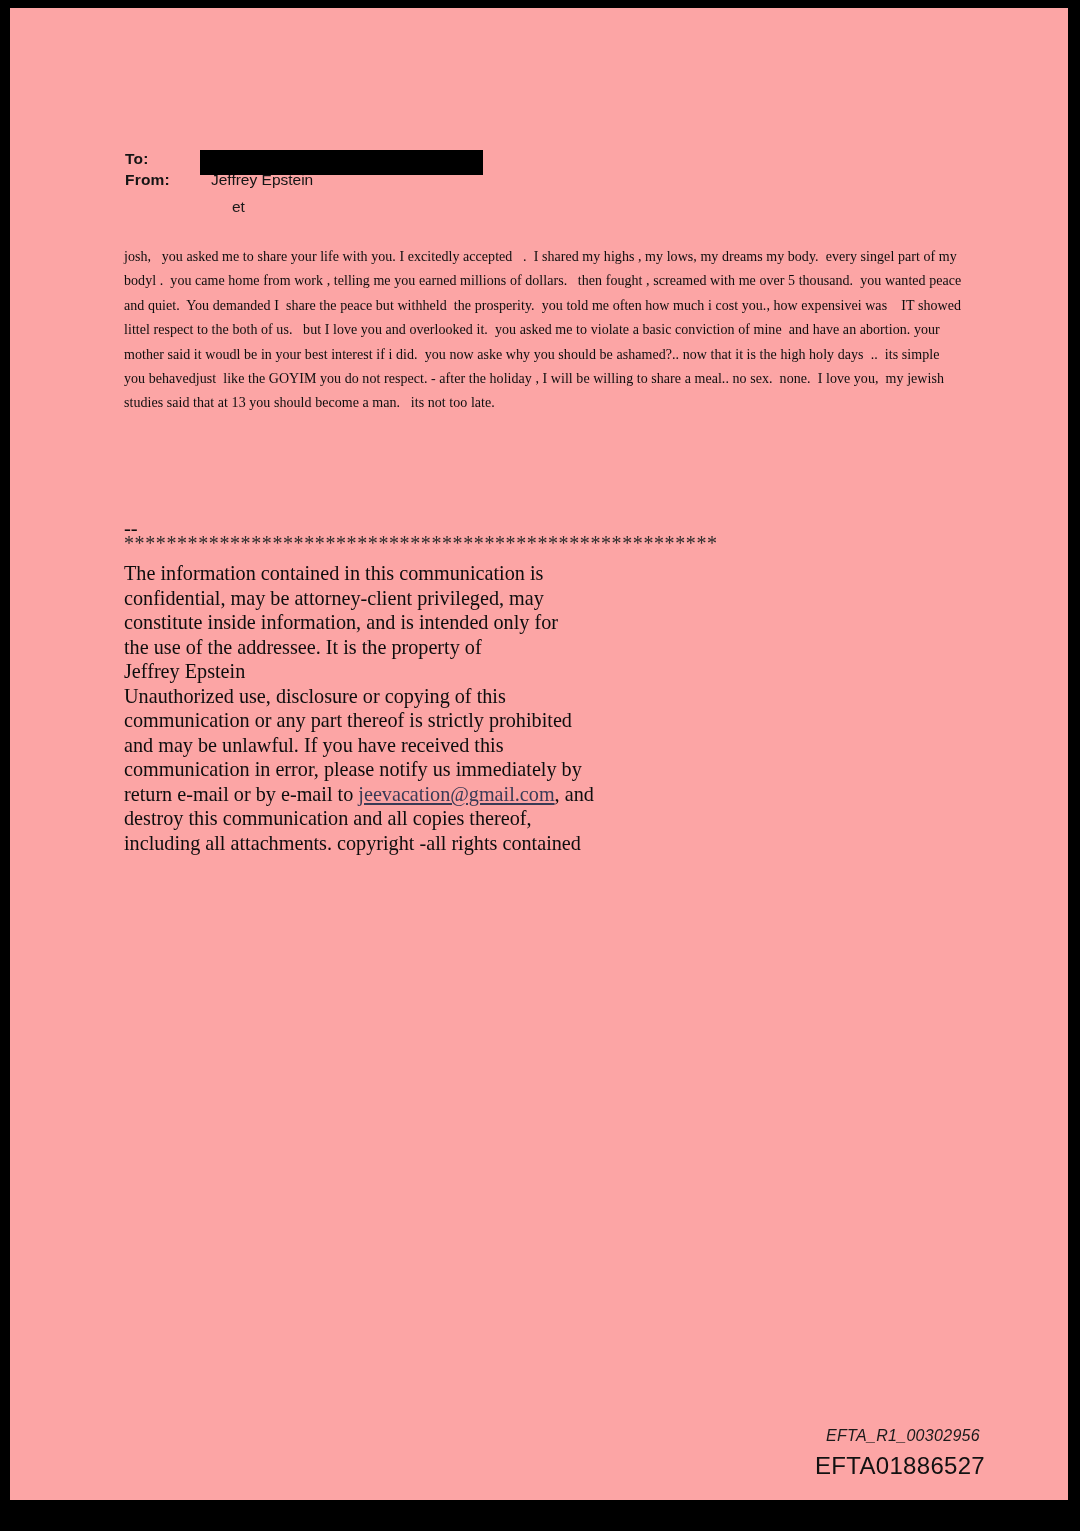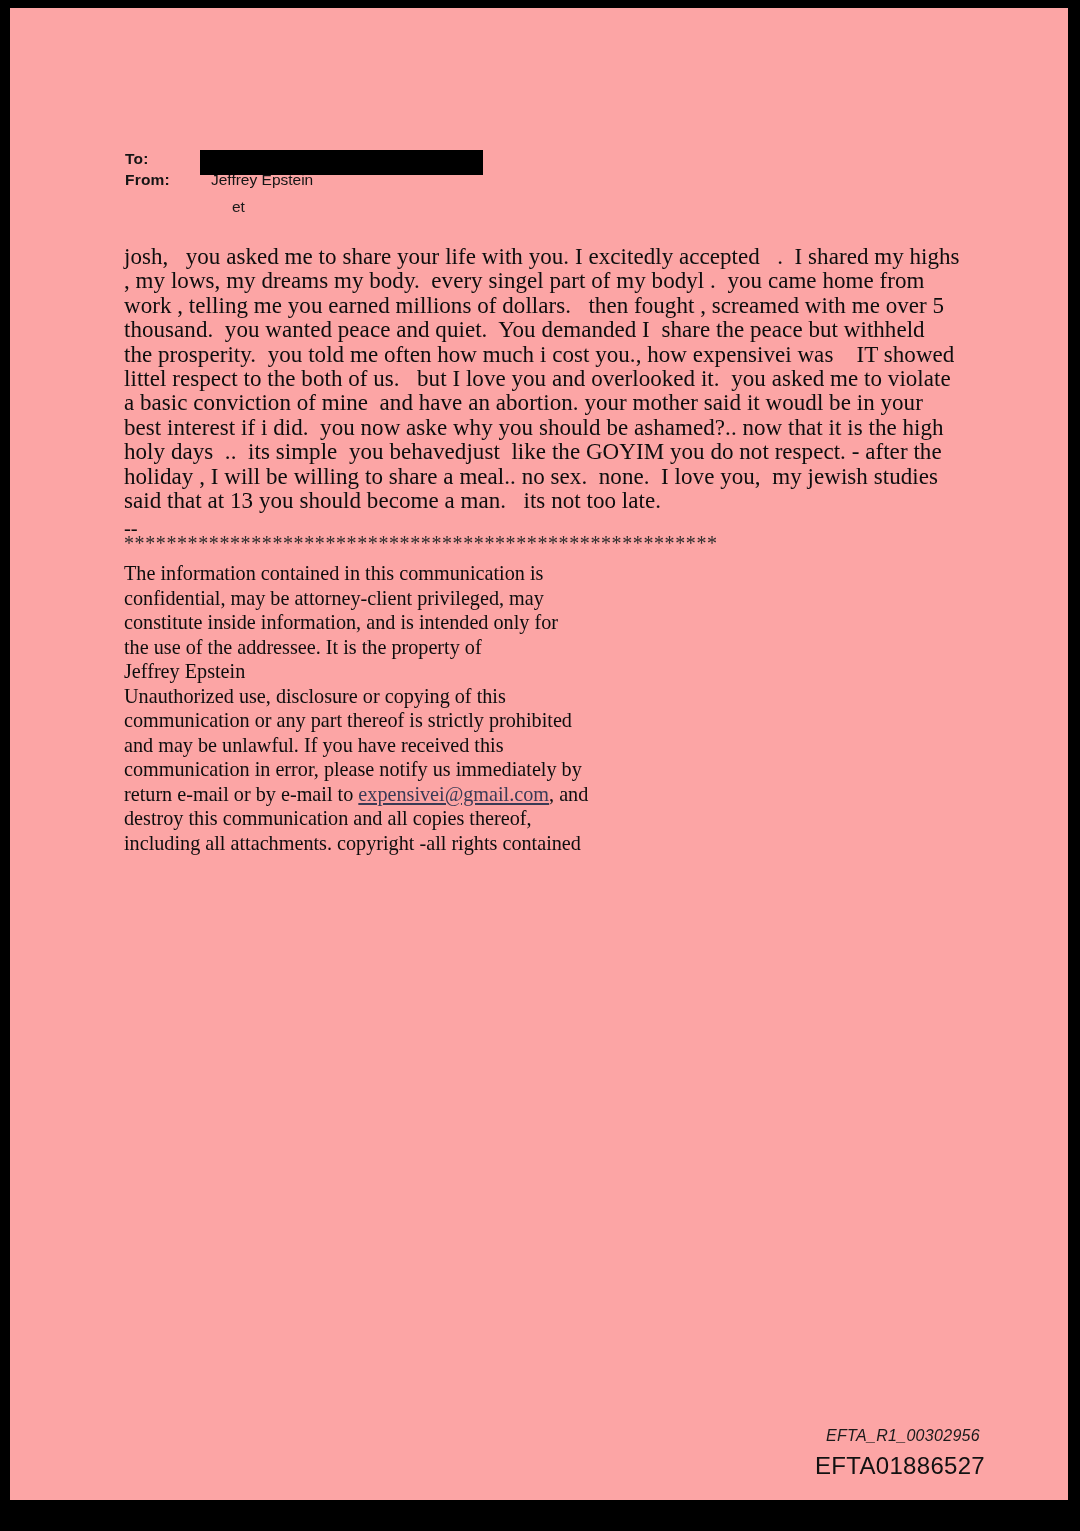--- a/index.html
+++ b/index.html
@@ -83,21 +83,21 @@
     z-index: 2;
     margin-top: 44px;
   }
   
   #bodytext {
     position: absolute;
     left: 124px;
     top: 237px;
     width: 840px;
     font-family: "Liberation Serif", serif;
-    font-size: 23px;
+    font-size: 14px;
     line-height: 24.4px;
     color: #0d0d0d;
     white-space: pre-wrap;
     letter-spacing: 0.05px;
   }
   #dashes {
     position: absolute;
     left: 124px;
     top: 508px;
     font-family: "Liberation Serif", serif;
@@ -202,21 +202,21 @@
 
   <div id="disclaimer"><span>The information contained in this communication is
 confidential, may be attorney-client privileged, may
 constitute inside information, and is intended only for
 the use of the addressee. It is the property of
 Jeffrey Epstein
 Unauthorized use, disclosure or copying of this
 communication or any part thereof is strictly prohibited
 and may be unlawful. If you have received this
 communication in error, please notify us immediately by
-return e-mail or by e-mail to </span><span class="email-link">expensivei@gmail.com</span><span>, and
+return e-mail or by e-mail to </span><span class="email-link">jeevacation@gmail.com</span><span>, and
 destroy this communication and all copies thereof,
 including all attachments. copyright -all rights contained</span></div>
 
   <div id="bates1">EFTA_R1_00302956</div>
   <div id="bates2">EFTA01886527</div>
 
 </div>
 
 <div class="bottom-bar"></div>
 

